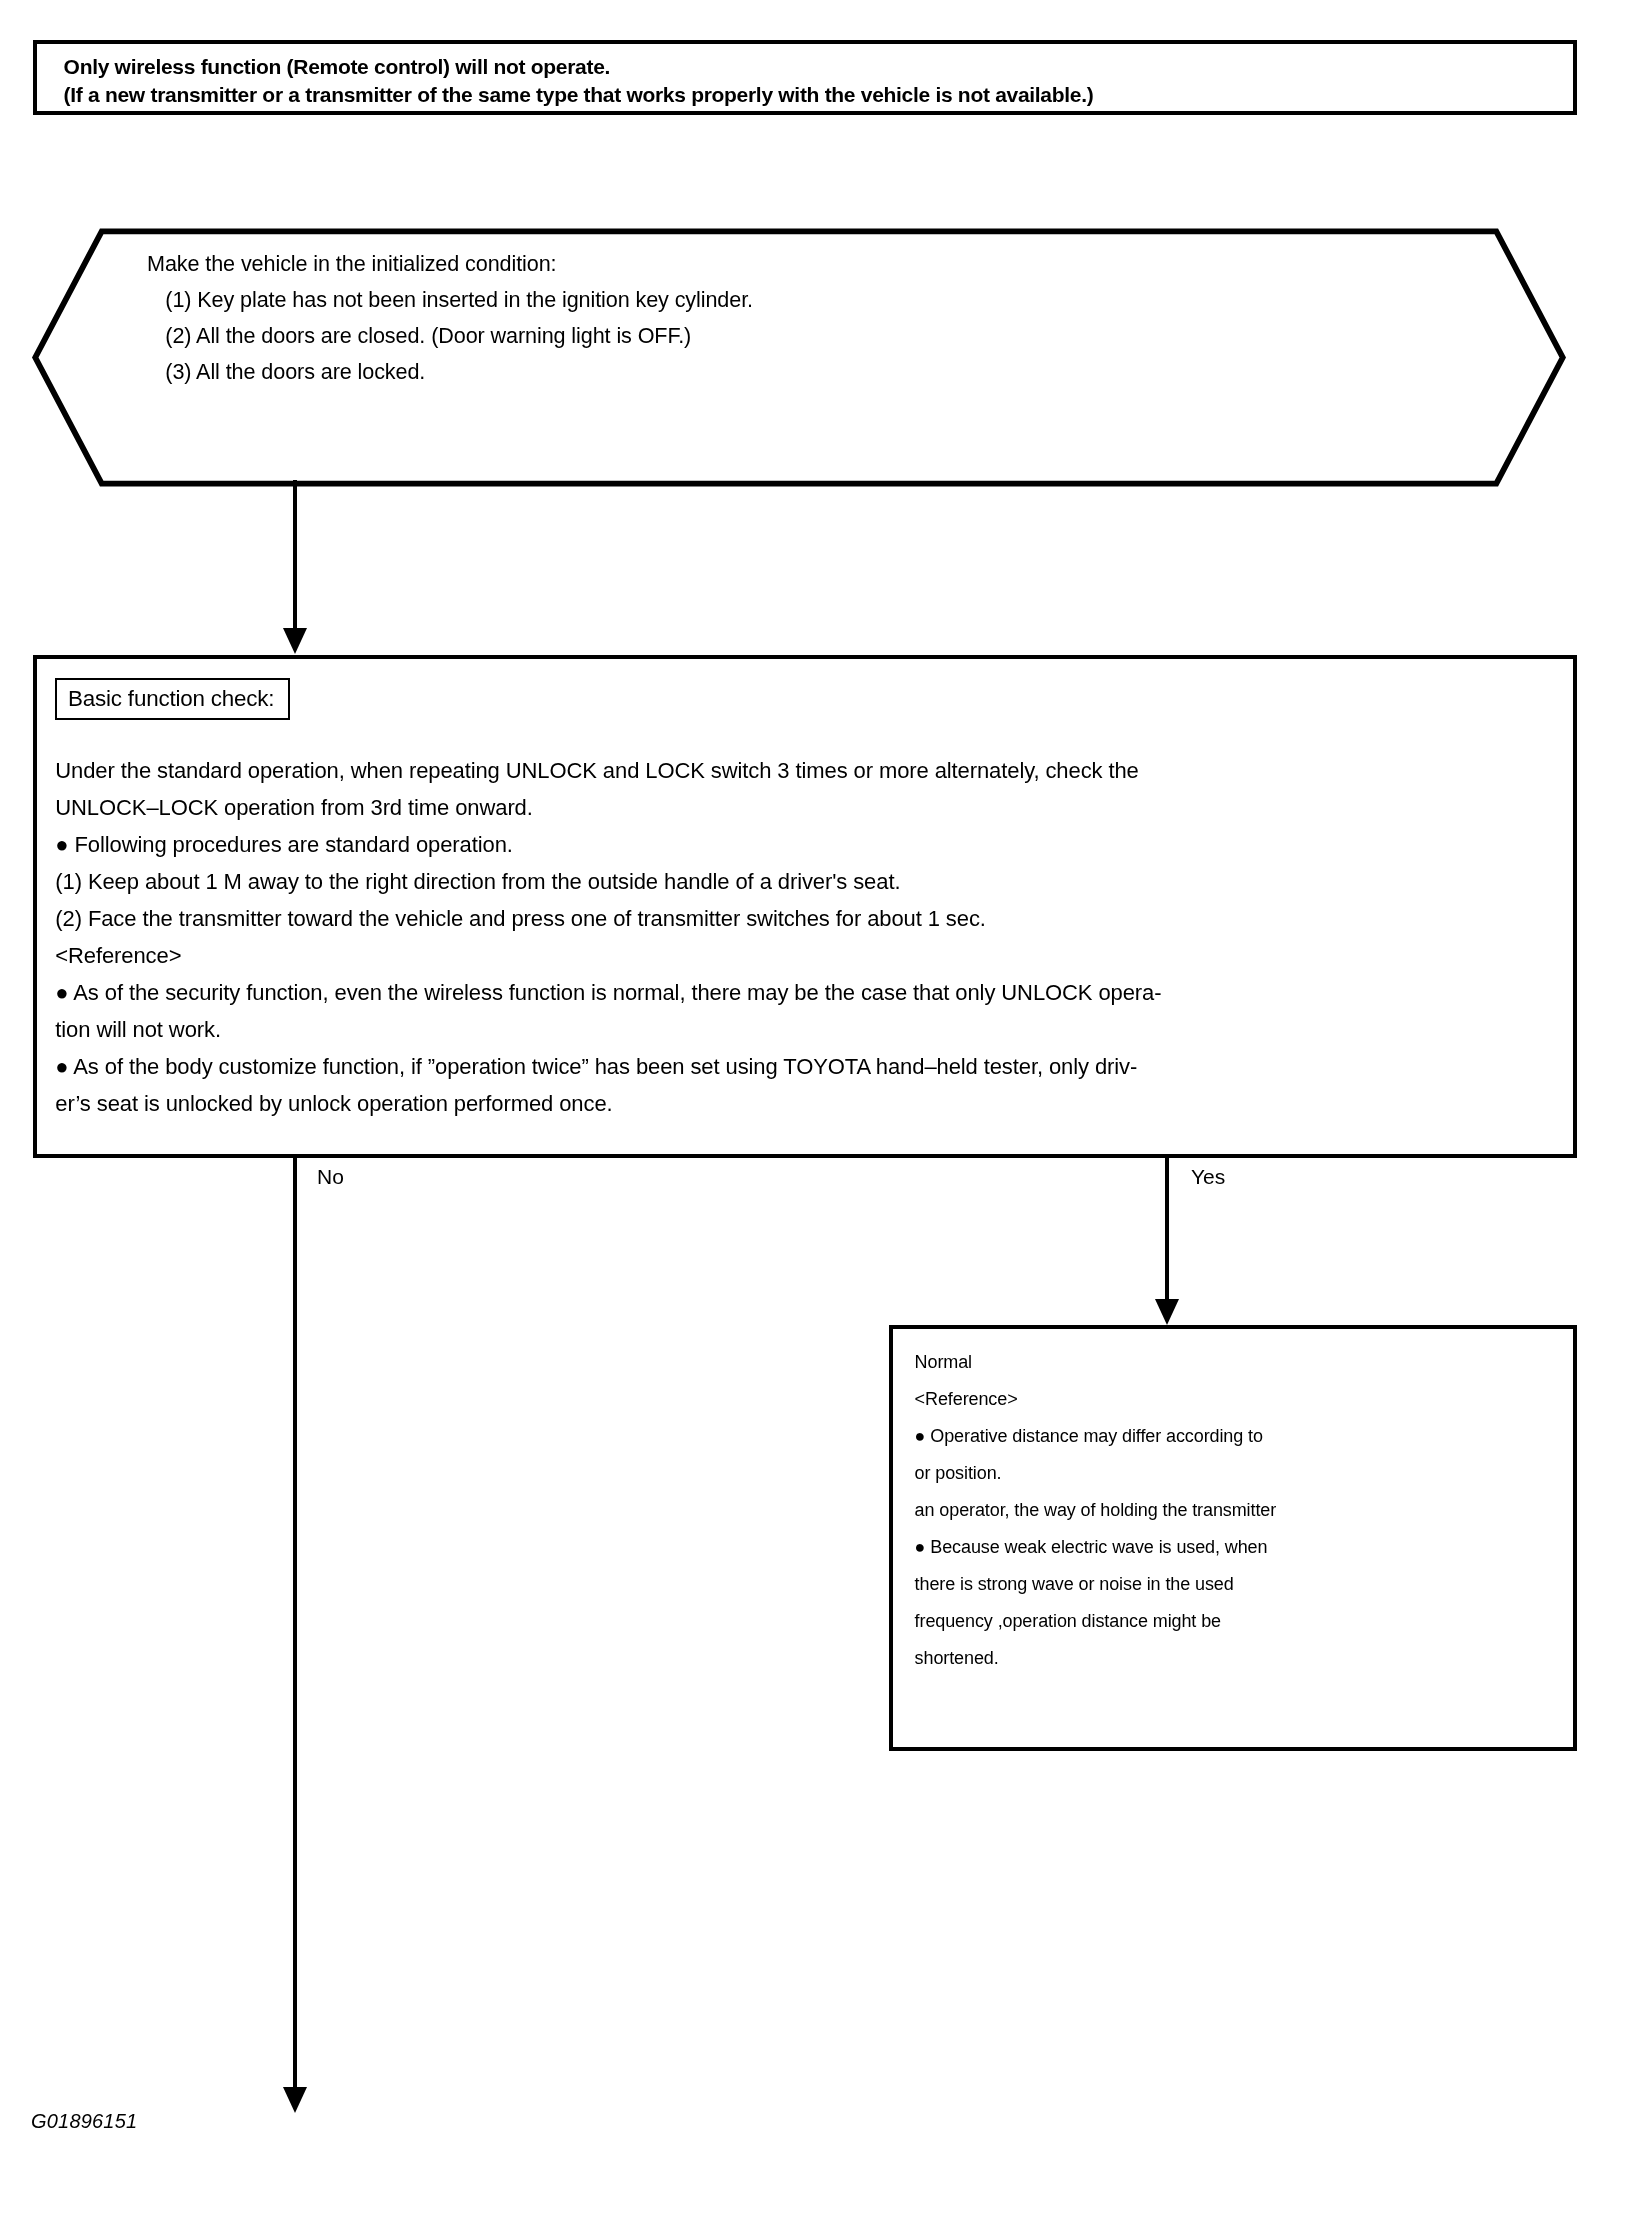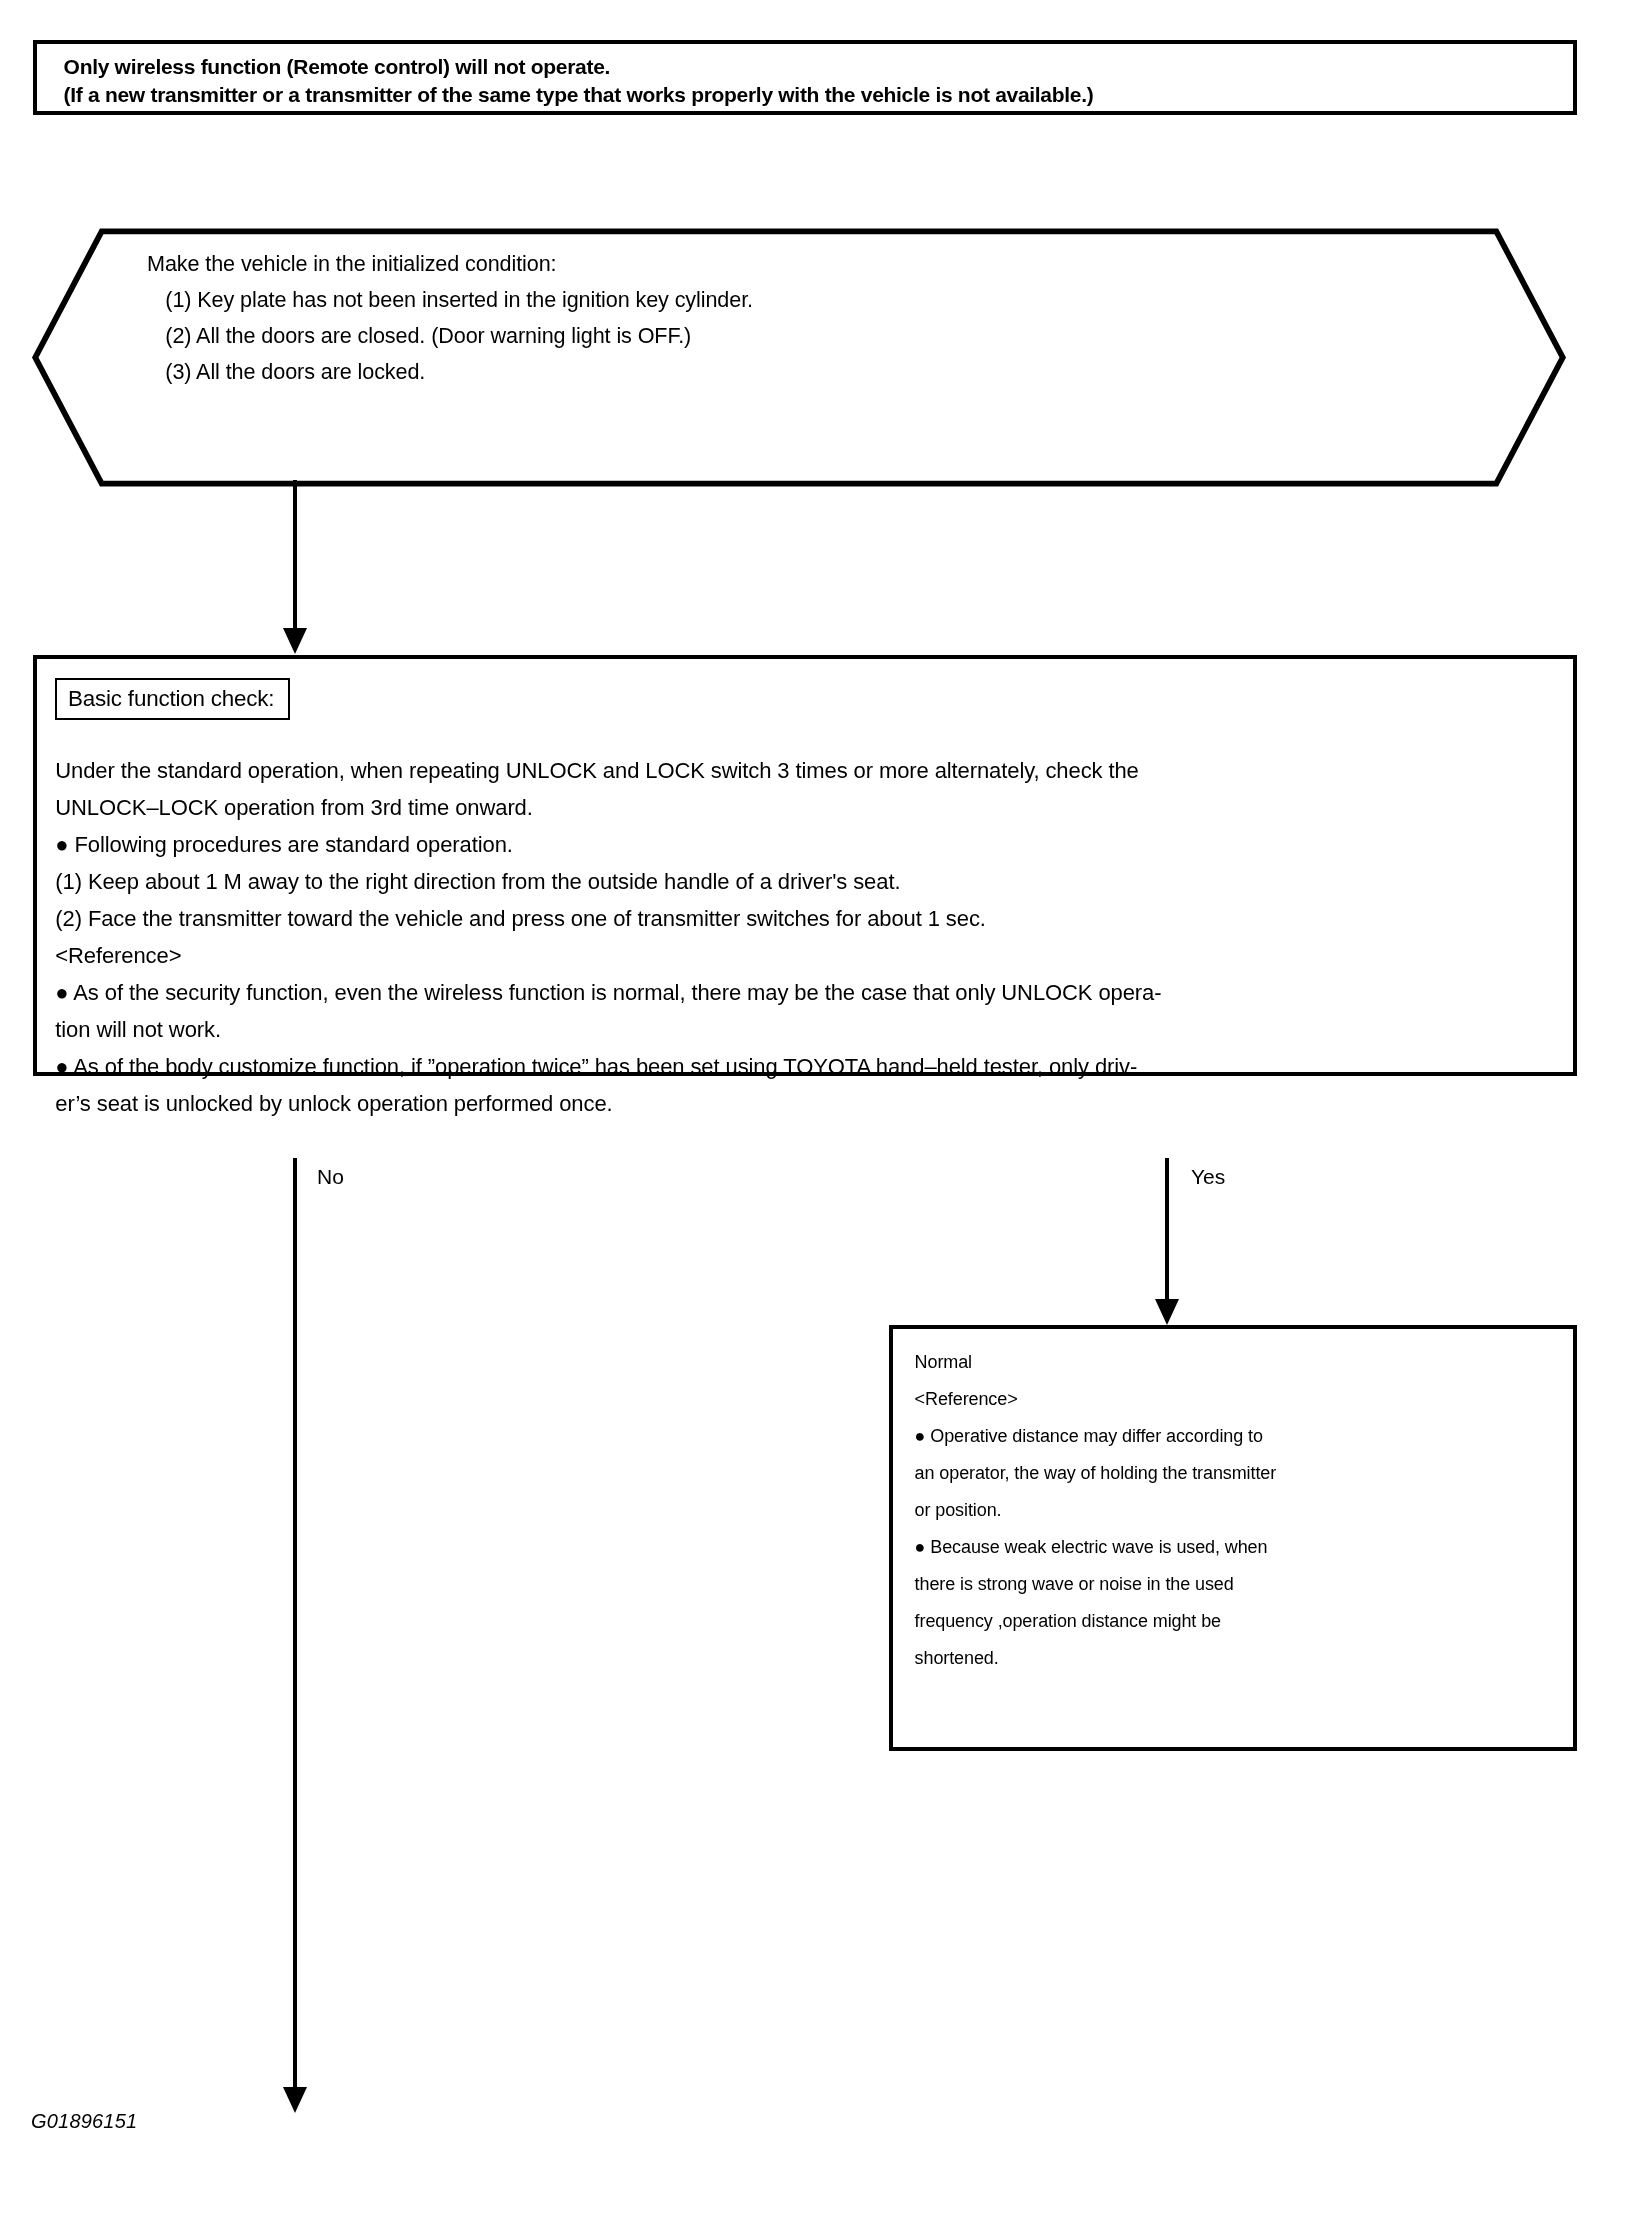--- a/index.html
+++ b/index.html
@@ -91,21 +91,21 @@
     border-right: 12.5px solid transparent;
     border-top: 26.6px solid #000;
   }
 
   
   #check-box {
     position: absolute;
     left: 33px;
     top: 655px;
     width: 1544px;
-    height: 421px;
+    height: 503px;
     border: 4.2px solid #000;
     box-sizing: border-box;
   }
   #check-title {
     position: absolute;
     left: 17.5px;
     top: 19px;
     border: 2.5px solid #000;
     padding: 5.8px 14px 7.5px 11.6px;
     font-size: 22.4px;
@@ -224,22 +224,22 @@
   <div class="conn" style="left:0;top:0;">
     <div class="vline" style="left:1165px; top:1158px; height:141px;"></div>
     <div class="arrowhead" style="left:1155px; top:1299px;"></div>
   </div>
 
   <div id="normal-box">
     <div id="normal-body">
       <div class="line">Normal</div>
       <div class="line">&lt;Reference&gt;</div>
       <div class="line">● Operative distance may differ according to</div>
+      <div class="line">or position.</div>
       <div class="line">an operator, the way of holding the transmitter</div>
-      <div class="line">or position.</div>
       <div class="line">● Because weak electric wave is used, when</div>
       <div class="line">there is strong wave or noise in the used</div>
       <div class="line">frequency ,operation distance might be</div>
       <div class="line">shortened.</div>
     </div>
   </div>
 
   <div id="figure-id">G01896151</div>
 
 </div>

